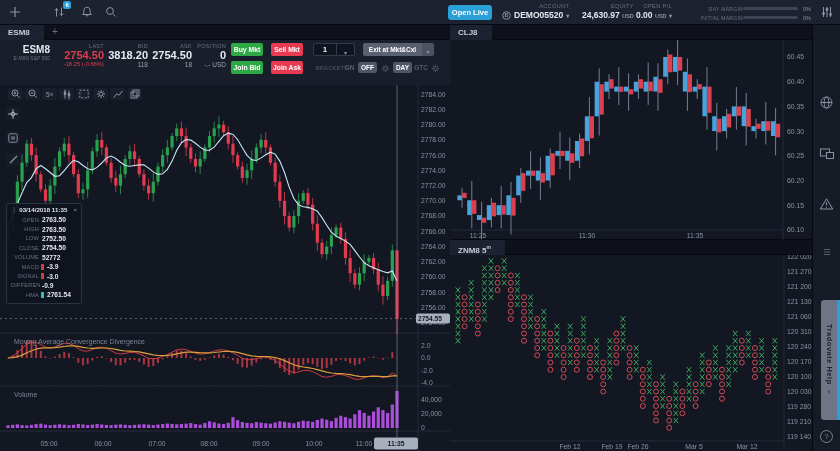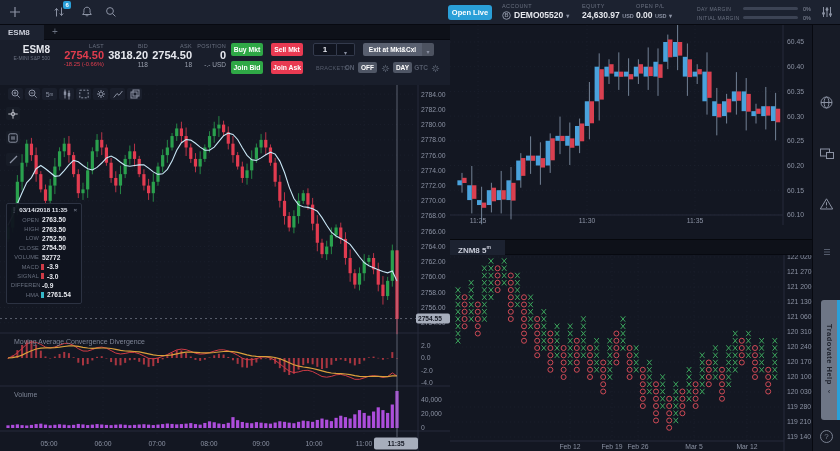--- a/index.html
+++ b/index.html
@@ -5,21 +5,21 @@
 * { margin:0; padding:0; box-sizing:border-box; }
 html,body { width:840px; height:451px; background:#0b0d13; font-family:"Liberation Sans",sans-serif; overflow:hidden; }
 #app { position:relative; width:840px; height:451px; background:#404040; color:#c9cdd9;padding-left:36px; }
 svg { display:block; font-family:inherit; }
 
 
 #topbar { position:absolute; left:0; top:0; width:840px; height:25px; background:#1c2230; border-bottom:1px solid #070910; }
 .tb-ic { position:absolute; top:5px; cursor:pointer; }
 #badge { position:absolute; left:63px; top:1px; background:#2a9fd8; color:#fff; font-size:6px; font-weight:bold; padding:1px 2.5px; border-radius:2px; }
 #open-live { position:absolute; left:448px; top:5px; width:44px; height:15px; background:#2a9fd8; color:#fff; border:none; border-radius:3px; font-size:7.5px; font-weight:bold; font-family:inherit; cursor:pointer; }
-.tb-group { position:absolute; top:3px; }
+.tb-group { position:absolute; top:3px;text-align:right; }
 .tb-lbl { font-size:5.5px; color:#6a7180; letter-spacing:.4px; }
 .tb-val { font-size:8.5px; font-weight:bold; color:#e6e8ee; margin-top:1px; }
 .tb-cur { font-size:5.5px; color:#8b92a3; font-weight:bold; }
 .chev { font-size:6px; color:#8b92a3; }
 .mrow { display:flex; align-items:center; height:9px; }
 .mlbl { font-size:5px; color:#6a7180; width:46px; letter-spacing:.3px; }
 .mtrack { width:55px; height:2.5px; background:#3c4354; border-radius:2px; margin:0 5px 0 0; }
 .mpct { font-size:5.5px; color:#8b92a3; }
 
 
@@ -749,20 +749,23 @@
               <span class="tt-lbl">HMA</span>
               <span class="tt-sw" style="background: rgb(53, 184, 200);"></span>
               <span class="tt-val">2761.54</span>
             </div>
           </div>
       </div>
     </div>
   </div>
 
   <div id="clj8-panel" class="panel">
+    <div class="tabbar">
+      <div class="tab">CLJ8</div>
+    </div>
     <svg id="svg-clj8" width="362" height="200">
         <line x1="0" y1="17" x2="331" y2="17" stroke="#20253490" stroke-dasharray="1,3"></line>
         <text x="337" y="19.4" fill="#8b92a3" font-size="6.8">60.45</text>
         <line x1="0" y1="41.700000000002106" x2="331" y2="41.700000000002106" stroke="#20253490" stroke-dasharray="1,3"></line>
         <text x="337" y="44.100000000002105" fill="#8b92a3" font-size="6.8">60.40</text>
         <line x1="0" y1="66.4000000000007" x2="331" y2="66.4000000000007" stroke="#20253490" stroke-dasharray="1,3"></line>
         <text x="337" y="68.80000000000071" fill="#8b92a3" font-size="6.8">60.35</text>
         <line x1="0" y1="91.10000000000281" x2="331" y2="91.10000000000281" stroke="#20253490" stroke-dasharray="1,3"></line>
         <text x="337" y="93.50000000000281" fill="#8b92a3" font-size="6.8">60.30</text>
         <line x1="0" y1="115.8000000000014" x2="331" y2="115.8000000000014" stroke="#20253490" stroke-dasharray="1,3"></line>

